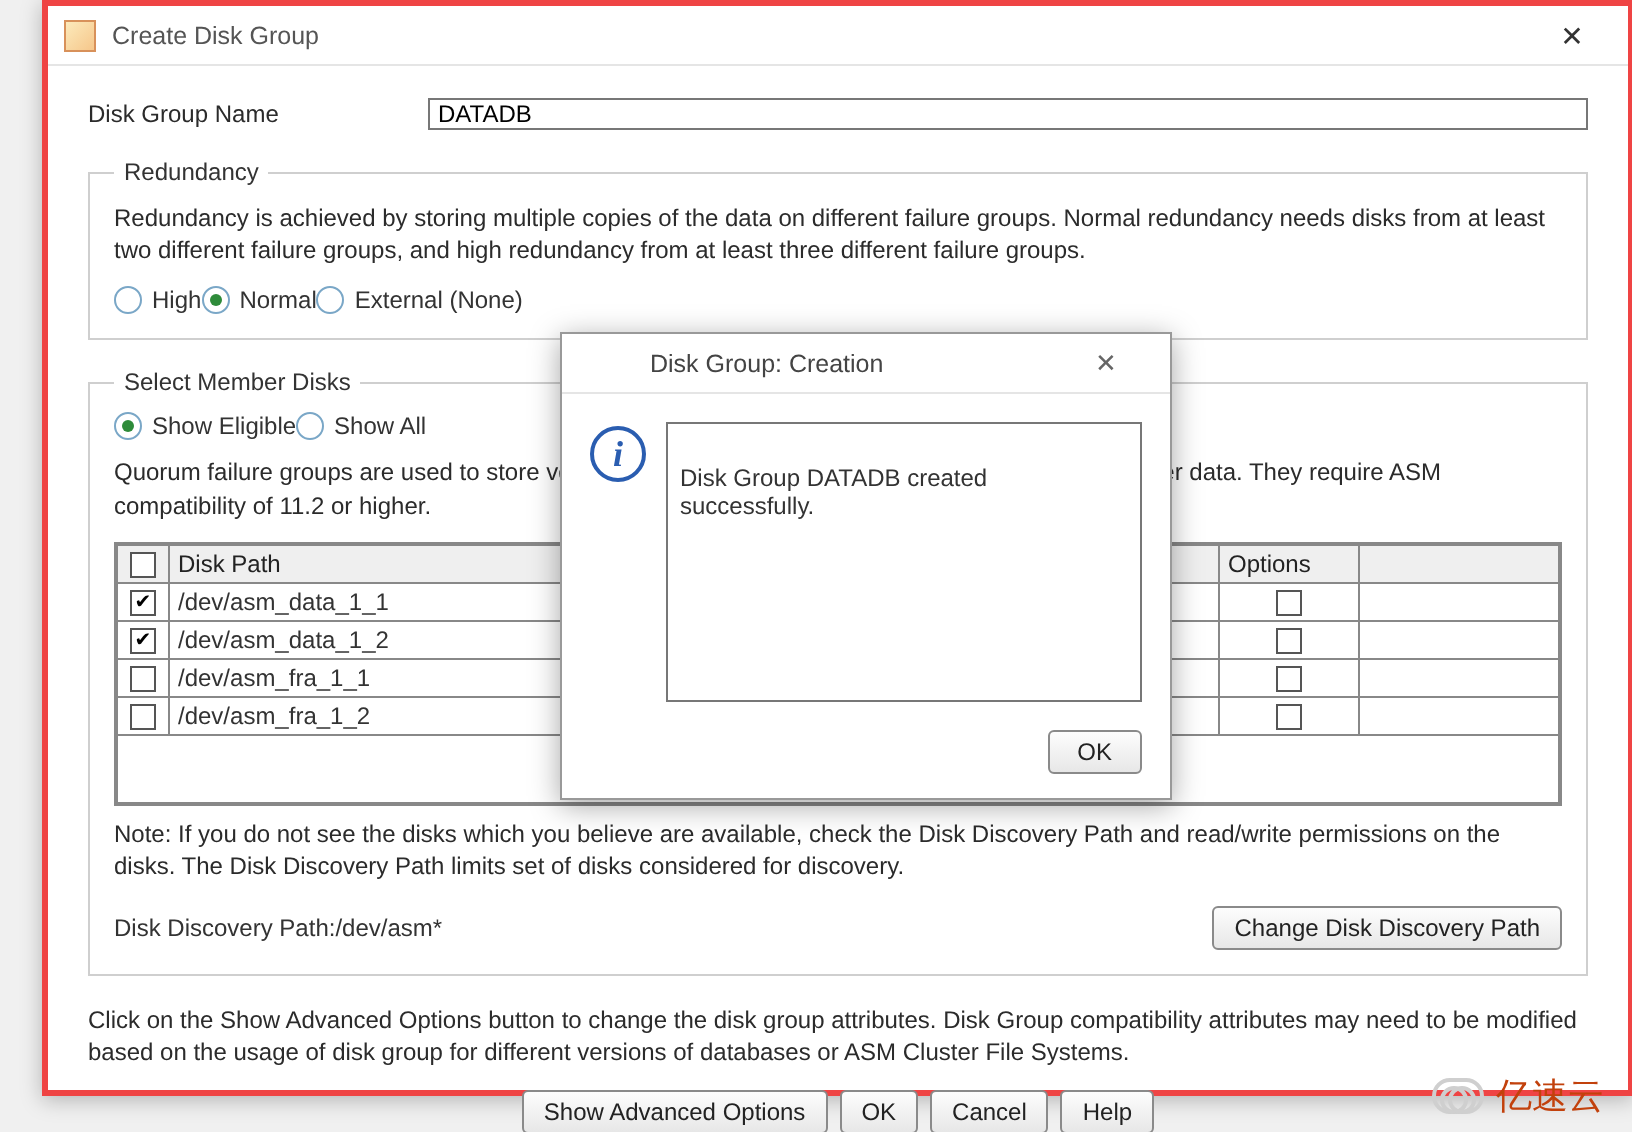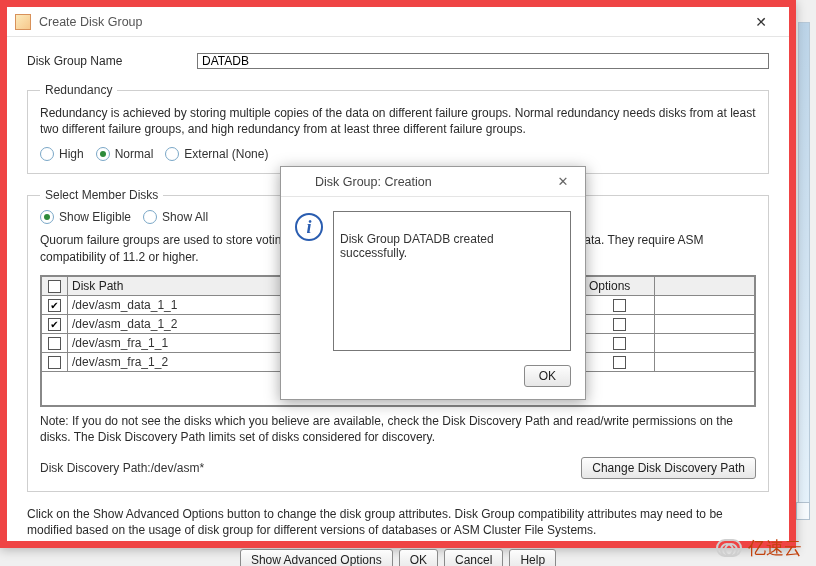--- a/index.html
+++ b/index.html
@@ -13,24 +13,24 @@
     height: 566px;
     overflow: hidden;
     position: relative;
   }
   
   .bg-hints { position: absolute; inset:0; }
   .bg-bar { position:absolute; right:6px; top:22px; width:12px; height:490px; background:linear-gradient(#bcd4e8,#e6f2fb); border:1px solid #b7c9d8;}
   .bg-btn { position:absolute; bottom:46px; right:6px; width:14px; height:18px; border:1px solid #b2c2d0; background:#f6fafd;}
   .main-window {
     position: absolute;
-    left: 0; top: 0;
+    left: 21px; top: 0;
     width: 796px; height: 548px;
     background: #ffffff;
-    border: 7px solid #ef4444;
+    border: 3px solid #ef4444;
     box-shadow: 0 2px 10px rgba(0,0,0,0.25);
   }
   .titlebar {
     height: 30px;
     background: #ffffff;
     border-bottom: 1px solid #e5e5e5;
     display: flex;
     align-items: center;
     padding: 0 8px;
     color: #555;
@@ -65,21 +65,21 @@
     font-size: 12px;
     background:#fff;
   }
   fieldset {
     border: 1px solid #cfcfcf;
     margin: 0 0 14px 0;
     padding: 8px 12px 12px 12px;
   }
   legend { color:#333; padding: 0 5px; }
   .para { color:#2b2b2b; line-height: 1.35; margin-bottom: 10px; }
-  .radios { display:flex; gap: 12px; align-items:center; }
+  .radios { display:flex; gap: 0; align-items:center; }
   .radio { display:flex; align-items:center; gap:5px; }
   .rad {
     width:14px;height:14px;border:1px solid #7aa7c7;border-radius:50%;
     display:inline-flex;align-items:center;justify-content:center;
     background:#fff;
   }
   .rad.sel::after{content:"";width:6px;height:6px;border-radius:50%;background:#2e8b3a;}
   .small-note { color:#2b2b2b; line-height:1.35; margin-top:6px; }
   .disc-row { display:flex; align-items:center; margin-top:12px; }
   .disc-row .lbl { flex:1; }
@@ -118,21 +118,21 @@
   .modal {
     position:absolute;
     left:280px; top:166px;
     width:306px; height:234px;
     background:#fff;
     border:1px solid #999;
     box-shadow: 0 3px 14px rgba(0,0,0,0.35);
     display:flex; flex-direction:column;
   }
   .modal .m-title {
-    height:30px; display:flex; align-items:center; padding:0 10px;
+    height:30px; display:flex; align-items:center; padding:0 20px;
     border-bottom:1px solid #e5e5e5; color:#444;
   }
   .modal .m-title .icon-box{ width:16px;height:16px;margin-right:8px; }
   .modal .m-title .tlabel { flex:1; font-size:12.5px; }
   .modal .m-title .x { width:24px;text-align:center;color:#666;font-size:13px;}
   .modal .m-body { flex:1; display:flex; padding:14px 14px 0 14px; gap:10px;}
   .info-icon {
     width:28px;height:28px;border-radius:50%;border:2px solid #2a5db0;
     display:flex;align-items:center;justify-content:center;
     font-style:italic;font-weight:bold;color:#2a5db0;font-family:Georgia,serif;font-size:18px;

